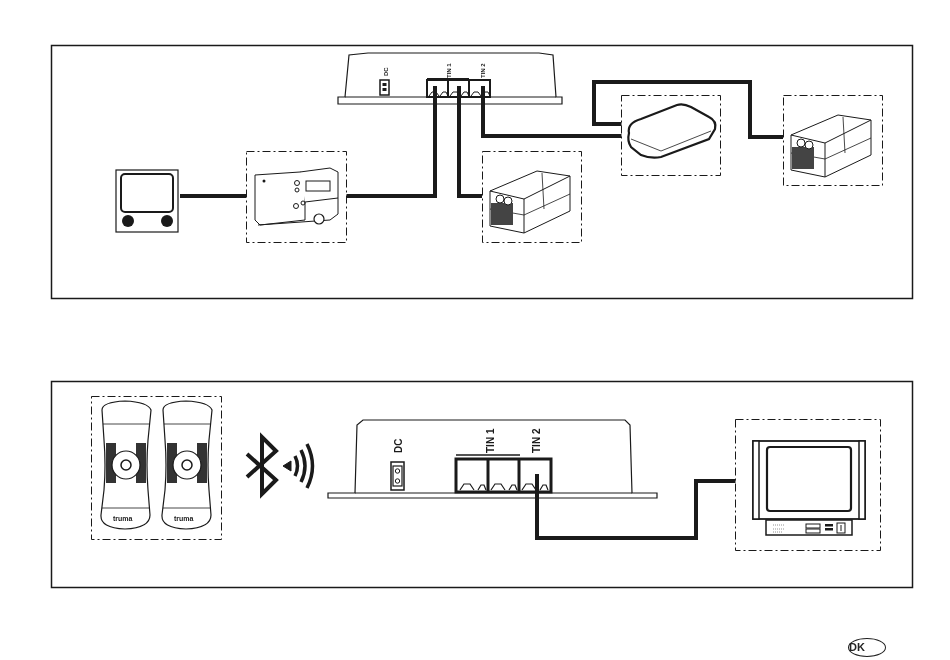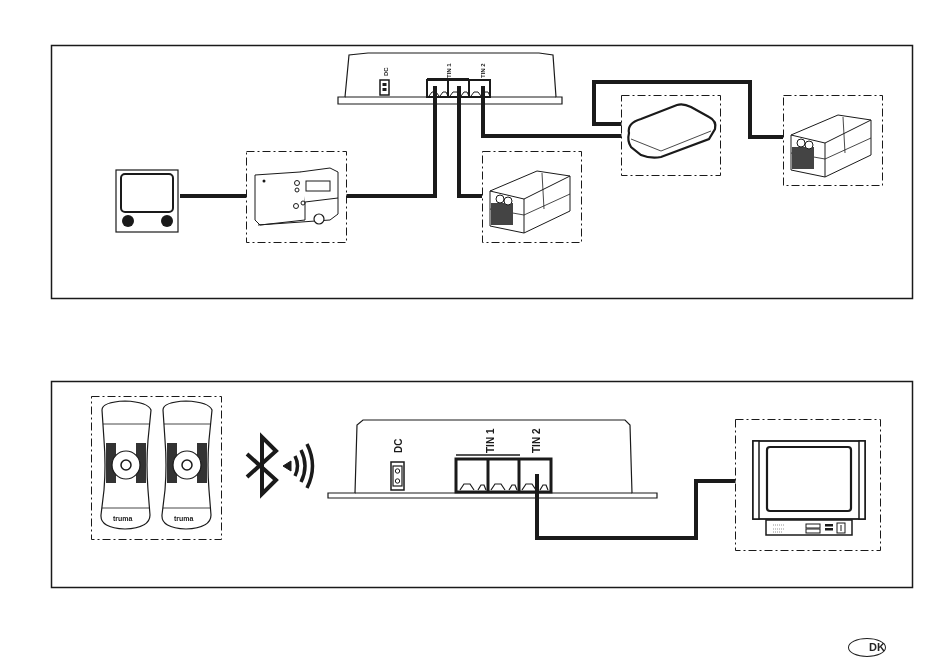--- a/index.html
+++ b/index.html
@@ -1,20 +1,20 @@
 <!DOCTYPE html>
 <html><head>
 <meta charset="utf-8">
 <style>
   html, body { margin:0; padding:0; background:#ffffff; }
   body { width:950px; height:660px; position:relative; overflow:hidden; font-family:"Liberation Sans", sans-serif; }
   svg { position:absolute; left:0; top:0; }
   .lbl { font-family:"Liberation Sans", sans-serif; font-weight:bold; fill:#1a1a1a; }
   .badge { position:absolute; left:848px; top:638px; width:36px; height:17px; border:1.5px solid #222; border-radius:50%;
-           font-family:"Liberation Sans", sans-serif; font-weight:bold; font-size:11px; color:#222; text-align:right; line-height:17px; }
+           font-family:"Liberation Sans", sans-serif; font-weight:bold; font-size:11px; color:#222; text-align:left; line-height:17px; }
 </style>
 </head>
 <body>
 
 <svg width="950" height="660" viewBox="0 0 950 660">
 
   <g>
     <rect x="51.5" y="45.5" width="861" height="253" fill="none" stroke="#1a1a1a" stroke-width="1.5"></rect>
 
     <g>

